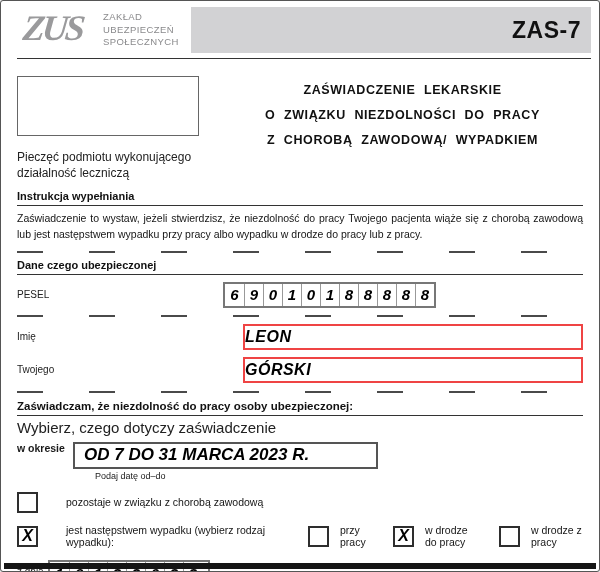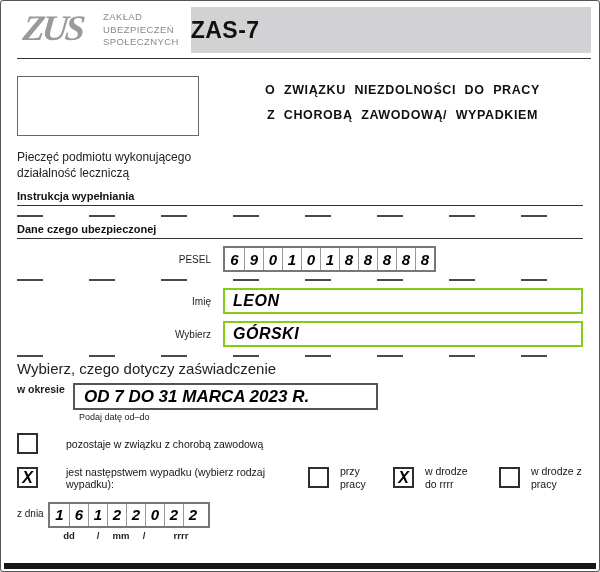--- a/index.html
+++ b/index.html
@@ -24,21 +24,21 @@
     font-style: italic; font-weight: 900;
     font-size: 36px; line-height: 1;
     color: #9a9a9c; letter-spacing: -3px;
     transform: skewX(-6deg);
     padding: 0 10px 4px 6px;
   }
   .logo-divider { width: 1px; background: #b0b0b2; margin: 3px 10px 3px 0; }
   .org-name { font-size: 9.5px; line-height: 1.3; color: #8a8a8c; letter-spacing: 0.4px; align-self: center; }
   .header-bar {
     flex: 1; background: #d2d2d4;
-    display: flex; align-items: center; 
+    display: flex; align-items: center; justify-content: flex-end;
     padding-right: 10px;
   }
   .form-code { font-size: 23px; font-weight: bold; color: #111; letter-spacing: 0.5px; }
   .header-rule { margin: 5px 8px 0 16px; border-top: 1.5px solid #333; }
 
   .content { padding: 0 16px; }
 
   
   .stamp-title { display: flex; margin-top: 17px; }
   .stamp-col { width: 205px; flex: none; }
@@ -58,47 +58,47 @@
   .instr-heading { margin-top: 9px; }
   .instr-body { margin-top: 5px; font-size: 10.5px; line-height: 1.45; text-align: justify; color: #151515; }
 
   .dashed-sep {
     height: 2px; margin-top: 9px;
     background: repeating-linear-gradient(90deg, #4a4a4a 0 26px, transparent 26px 72px);
   }
 
   
   .frow { display: flex; align-items: center; margin-top: 7px; }
-  .flabel { width: 206px; flex: none; text-align: right; font-size: 10px; color: #222; padding-right: 12px; }
+  .flabel { width: 206px; flex: none; font-size: 10px; color: #222; padding-right: 12px; }
 
   .cellgroup { display: flex; border: 2px solid #777; background: #fff; }
   .cell {
     width: 19px; height: 22px; border-left: 1px solid #999;
     display: flex; align-items: center; justify-content: center;
     font-style: italic; font-weight: bold; font-size: 15px; color: #000;
   }
   .cell:first-child { border-left: none; }
 
   .input-box {
-    flex: 1; height: 26px; border: 2px solid #84cc16; background: #fff;
-    display: flex; align-items: center; padding-left: 8px;
-    font-style: italic; font-weight: bold; font-size: 16px; letter-spacing: 0.5px; color: #000;
+    flex: 1; height: 26px; border: 2px solid #ef4444; background: #fff;
+    display: flex; align-items: center; padding-left: 0;
+    font-style: italic; font-weight: bold; font-size: 16px; letter-spacing: 0.5px; color: #000; margin-left: 20px;
   }
 
   
   .cert-heading { margin-top: 7px; font-size: 11.5px; }
   .cert-hint { font-size: 15px; color: #222; margin-top: 3px; }
   .period-row { display: flex; margin-top: 6px; }
   .period-label { width: 48px; flex: none; font-size: 10.5px; font-weight: bold; }
   .period-box {
     width: 305px; height: 27px; border: 2px solid #555; margin-left: 8px;
     display: flex; align-items: center; padding-left: 9px;
     font-style: italic; font-weight: bold; font-size: 17px; color: #000;
   }
-  .period-hint { font-size: 9px; color: #222; margin-left: 62px; margin-top: 2px; }
+  .period-hint { font-size: 9px; color: #222; margin-left: 78px; margin-top: 2px; }
 
   .cb-row { display: flex; align-items: center; margin-top: 11px; }
   .checkbox {
     width: 21px; height: 21px; flex: none; border: 2px solid #2e2e2e; background: #fff;
     display: flex; align-items: center; justify-content: center;
     font-style: italic; font-weight: bold; font-size: 16px; color: #000;
   }
   .cb-label { margin-left: 28px; font-size: 10.5px; color: #151515; }
   .cb-label-main { width: 242px; flex: none; }
   .sub-opt { display: flex; align-items: center; }
@@ -139,26 +139,28 @@
   <div class="header-rule"></div>
 
   <div class="content">
 
     <div class="stamp-title">
       <div class="stamp-col">
         <div class="stamp-box"></div>
         <div class="stamp-caption">Pieczęć podmiotu wykonującego działalność leczniczą</div>
       </div>
       <div class="title-col">
+        <div class="title-line">ZAŚWIADCZENIE LEKARSKIE</div>
         <div class="title-line">O ZWIĄZKU NIEZDOLNOŚCI DO PRACY</div>
         <div class="title-line">Z CHOROBĄ ZAWODOWĄ/ WYPADKIEM</div>
       </div>
     </div>
 
     <div class="sec-heading instr-heading">Instrukcja wypełniania</div>
+    <div class="instr-body">Zaświadczenie to wystaw, jeżeli stwierdzisz, że niezdolność do pracy Twojego pacjenta wiąże się z chorobą zawodową lub jest następstwem wypadku przy pracy albo wypadku w drodze do pracy lub z pracy.</div>
 
     <div class="dashed-sep"></div>
 
     <div class="sec-heading" style="margin-top:6px">Dane czego ubezpieczonej</div>
 
     <div class="frow">
       <span class="flabel">PESEL</span>
       <div class="cellgroup">
         <span class="cell">6</span>
         <span class="cell">9</span>
@@ -175,26 +177,27 @@
     </div>
 
     <div class="dashed-sep" style="margin-top:7px"></div>
 
     <div class="frow">
       <span class="flabel">Imię</span>
       <div class="input-box">LEON</div>
     </div>
 
     <div class="frow">
-      <span class="flabel">Wybierz</span>
+      <span class="flabel">Twojego</span>
       <div class="input-box">GÓRSKI</div>
     </div>
 
     <div class="dashed-sep" style="margin-top:8px"></div>
 
+    <div class="sec-heading cert-heading">Zaświadczam, że niezdolność do pracy osoby ubezpieczonej:</div>
     <div class="cert-hint">Wybierz, czego dotyczy zaświadczenie</div>
 
     <div class="period-row">
       <span class="period-label">w okresie</span>
       <div class="period-box">OD 7 DO 31 MARCA 2023 R.</div>
     </div>
     <div class="period-hint">Podaj datę od–do</div>
 
     <div class="cb-row">
       <span class="checkbox"></span>
@@ -203,21 +206,21 @@
 
     <div class="cb-row">
       <span class="checkbox">X</span>
       <span class="cb-label cb-label-main">jest następstwem wypadku (wybierz rodzaj wypadku):</span>
       <span class="sub-opt">
         <span class="checkbox"></span>
         <span class="sub-label">przy pracy</span>
       </span>
       <span class="sub-opt" style="margin-left:26px">
         <span class="checkbox">X</span>
-        <span class="sub-label sub-label-narrow">w drodze do rrrr</span>
+        <span class="sub-label sub-label-narrow">w drodze do pracy</span>
       </span>
       <span class="sub-opt" style="margin-left:22px">
         <span class="checkbox"></span>
         <span class="sub-label sub-label-narrow">w drodze z pracy</span>
       </span>
     </div>
 
     <div class="date-row">
       <span class="date-label">z dnia</span>
       <div class="date-col">

